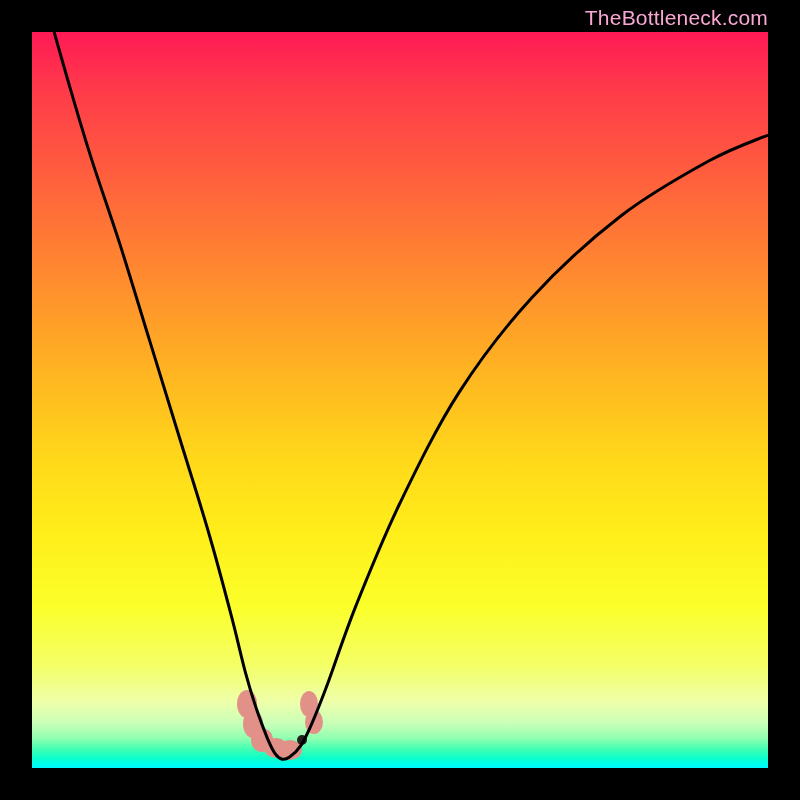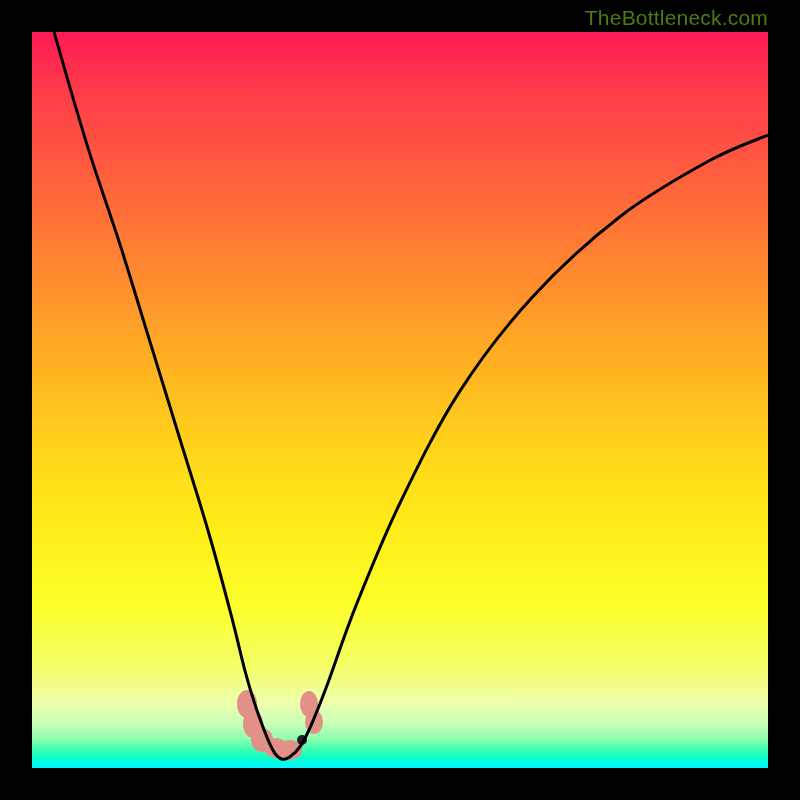--- a/index.html
+++ b/index.html
@@ -47,21 +47,21 @@
       #3effb4 97.5%,
       #0effc9 98.6%,
       #00ffe6 99.3%,
       #00f6ff 100%
     );
   }
   .attribution {
     position: absolute;
     top: 6px;
     right: 32px;
-    color: #4d7c0f;
+    color: #f9a8d4;
     font-size: 21px;
     letter-spacing: 0.2px;
   }
   svg.curve {
     position: absolute;
     inset: 0;
   }
 </style>
 </head>
 <body>

